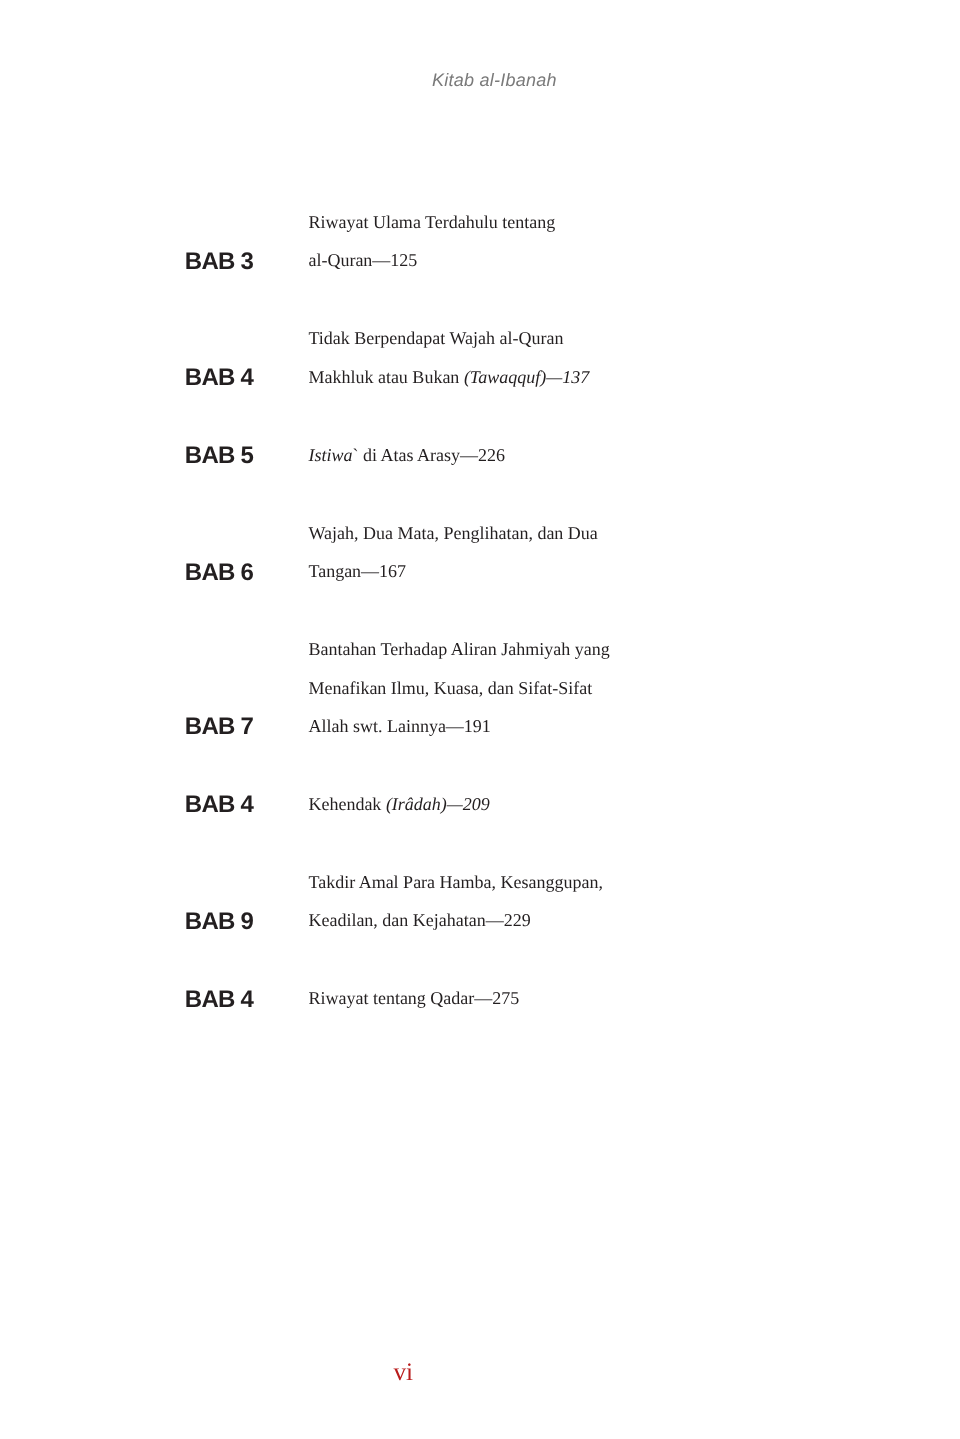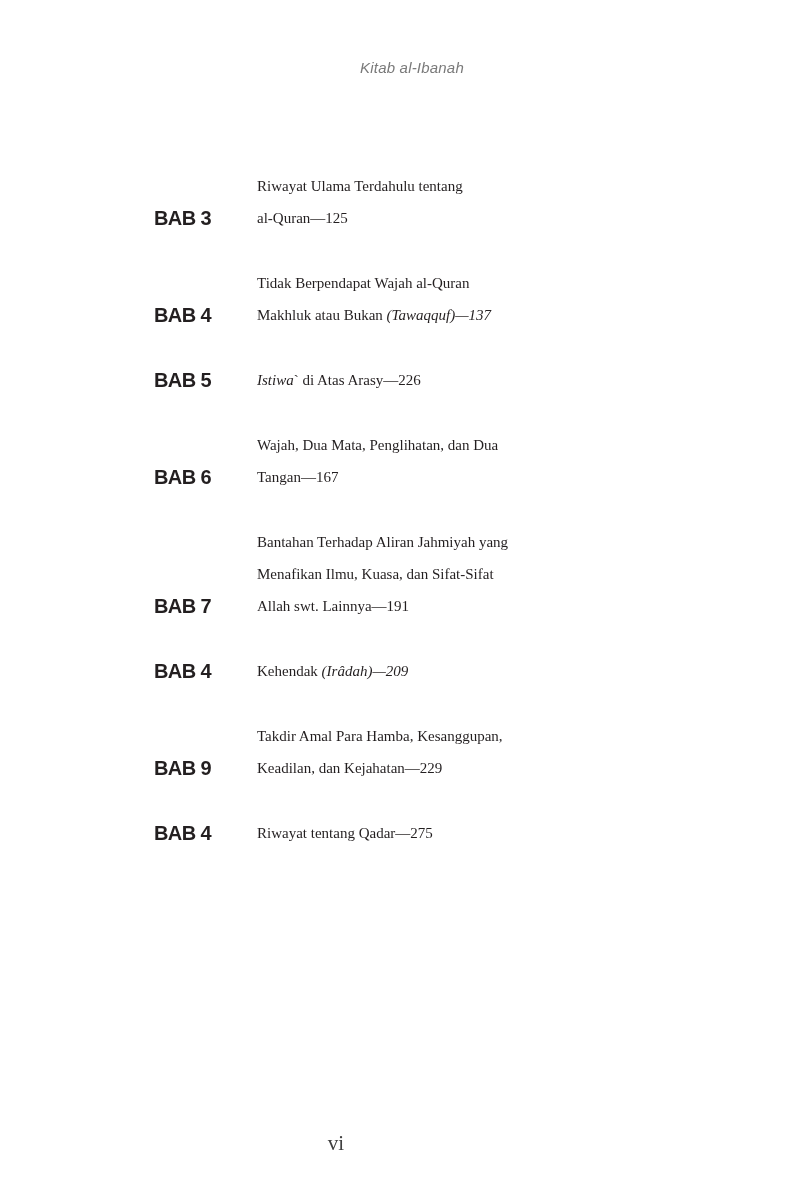--- a/index.html
+++ b/index.html
@@ -60,21 +60,21 @@
       font-style: italic;
     }
     .folio {
       position: absolute;
       top: 1131px;
       left: 0;
       width: 672px;
       text-align: center;
       font-family: "Liberation Serif", "DejaVu Serif", serif;
       font-size: 21px;
-      color: #404040;
+      color: #b91c1c;
     }
   </style>
 </head>
 <body>
 
 <div class="running-head">Kitab al-Ibanah</div>
 
 <div class="toc" id="toc">
     <div class="entry">
       <div class="bab">BAB 3</div>

